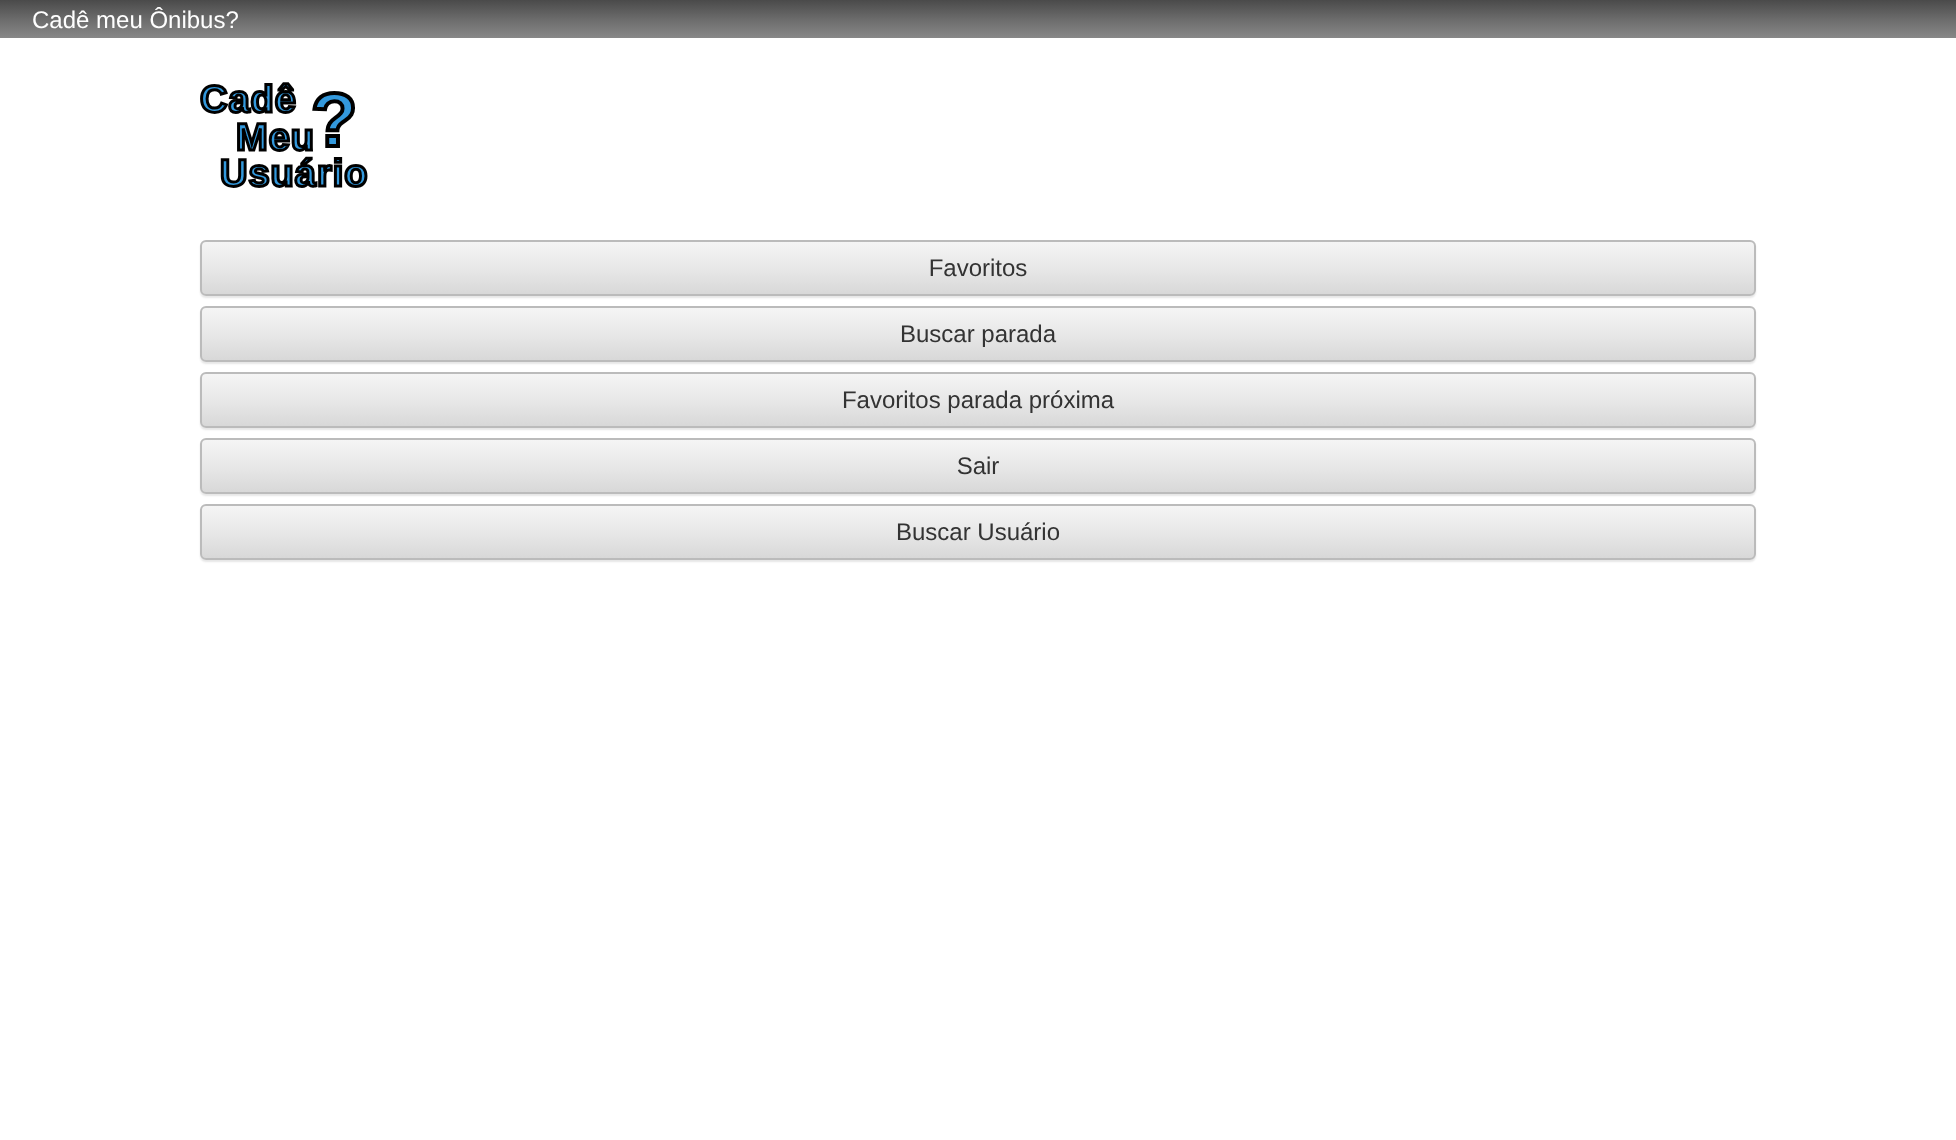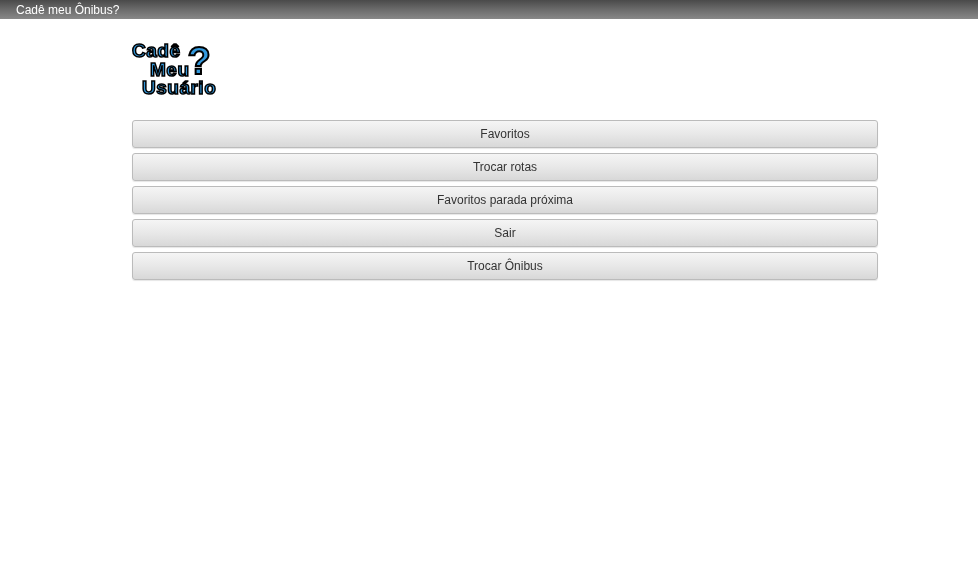--- a/index.html
+++ b/index.html
@@ -26,21 +26,20 @@
     }
     
     .title-bar-text {
       color: #ffffff;
       font-size: 12px;
       font-weight: normal;
     }
     
     .content {
       padding: 0 100px;
-      margin-left: 32px;
     }
     
     .logo-container {
       padding: 22px 0 22px 0;
     }
     
     .logo {
       display: inline-block;
     }
     
@@ -121,18 +120,18 @@
       <div class="logo-row-3">
         <span class="logo-word logo-word-2">Meu</span>
         <span class="question-mark">?</span>
       </div>
       <span class="logo-word logo-word-3" style="margin-top:-20px;">Usuário</span>
     </div>
   </div>
 
   <div class="button-list">
     <button class="menu-button">Favoritos</button>
-    <button class="menu-button">Trocar rotas</button>
+    <button class="menu-button">Buscar parada</button>
     <button class="menu-button">Favoritos parada próxima</button>
     <button class="menu-button">Sair</button>
-    <button class="menu-button">Trocar Ônibus</button>
+    <button class="menu-button">Buscar Usuário</button>
   </div>
 </div>
 
 </body></html>

